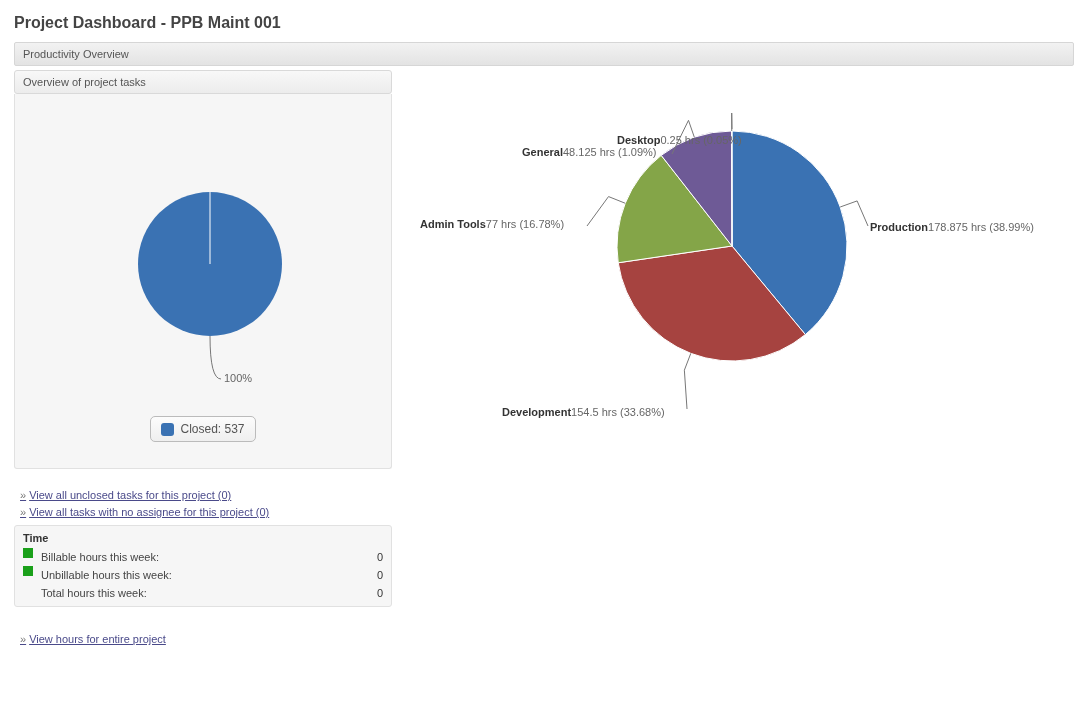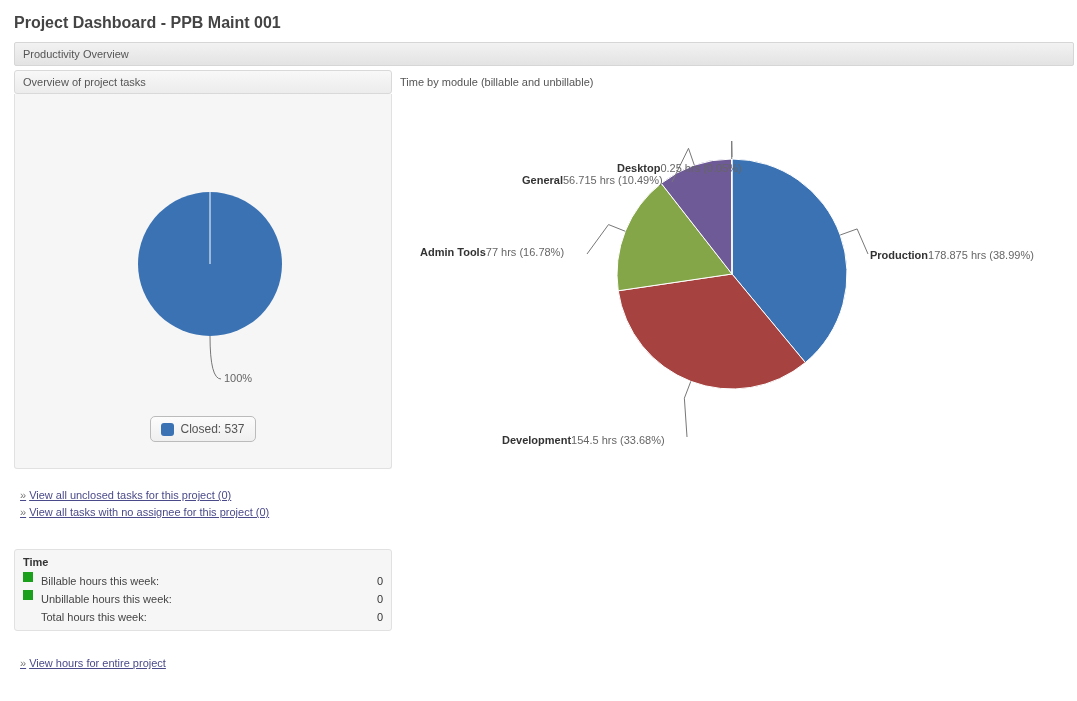--- a/index.html
+++ b/index.html
@@ -14,21 +14,21 @@
   .panel-head-right{padding:6px 8px;color:#555;margin-top:4px}
   .chart-wrap{position:relative;height:330px}
   .pie{position:absolute}
   .pie-lbl{position:absolute;color:#666;font-size:11px;white-space:nowrap}
   .pie-lbl b{color:#333;font-weight:700}
   .legend-box{display:inline-flex;align-items:center;gap:6px;background:linear-gradient(#fcfcfc,#efefef);border:1px solid #bbb;border-radius:5px;padding:5px 10px;font-size:12px;color:#555;margin:12px auto 16px}
   .legend-swatch{width:13px;height:13px;border-radius:3px;background:#3a72b3}
   .links{margin:10px 0 0 0;padding:8px 6px 4px}
   .link{color:#4a4a8a;display:block;line-height:17px}
   .link .chev{color:#777;margin-right:3px}
-  .time-block{border:1px solid #e1e1e1;background:#f6f6f6;border-radius:3px;margin-top:24px;padding:6px 8px 4px}
+  .time-block{border:1px solid #e1e1e1;background:#f6f6f6;border-radius:3px;margin-top:0;padding:6px 8px 4px}
   .time-title{font-weight:700;color:#333;margin-bottom:4px}
   .time-row{display:flex;align-items:flex-start;gap:8px;line-height:18px}
   .sq{width:10px;height:10px}
   .sq.green{background:#1aa01a}
   .time-label{flex:1;color:#444}
   .time-val{width:24px;text-align:right;color:#333}
   .time-total .time-label,.time-total .time-val{font-weight:400}
   .center{text-align:center}
   svg path.leader{stroke:#777;fill:none;stroke-width:1}
 </style>
@@ -85,21 +85,20 @@
           <span class="time-val">0</span>
         </div>
       </div>
 
       <div class="links" style="padding-top:14px">
         <a class="link" href="#"><span class="chev">»</span><span>View hours for entire project</span></a>
       </div>
     </div>
 
     <div class="col-right">
-      <div class="panel-head-right">Time by module (billable and unbillable)</div>
       <div class="chart-wrap" style="height:360px">
         <svg class="pie" width="680" height="360" viewBox="0 0 680 360">
           <g id="big-pie" transform="translate(340,180)">
               <path d="M0 0 L7.041719095097281e-15 -115 A115 115 0 0 1 73.35941903894349 88.56294732148821 Z" fill="#3a72b3" stroke="#fff" stroke-width="1"></path>
               <path d="M0 0 L73.35941903894349 88.56294732148821 A115 115 0 0 1 -113.76983428470837 16.775720754411612 Z" fill="#a64340" stroke="#fff" stroke-width="1"></path>
               <path d="M0 0 L-113.76983428470837 16.775720754411612 A115 115 0 0 1 -70.7694325706047 -90.64594537890062 Z" fill="#84a548" stroke="#fff" stroke-width="1"></path>
               <path d="M0 0 L-70.7694325706047 -90.64594537890062 A115 115 0 0 1 -0.43353875926815 -114.99918279772345 Z" fill="#6e5a96" stroke="#fff" stroke-width="1"></path>
               <path d="M0 0 L-0.43353875926815 -114.99918279772345 A115 115 0 0 1 -0.07225662627820449 -114.99997729991063 Z" fill="#3e97a8" stroke="#fff" stroke-width="1"></path>
             </g>
           <g id="leaders">
@@ -107,18 +106,18 @@
               <path class="leader" d="M298.81017249815216 287.37037817930985 L292.36306906308033 304.17617650302793 L295 343"></path>
               <path class="leader" d="M233.23606020013915 137.26288312939573 L216.52518266624787 130.57359527138811 L195 160"></path>
               <path class="leader" d="M302.37373490837734 71.32956163125623 L296.4844064592538 54.32027562571372 L280 88"></path>
               <path class="leader" d="M339.7471019952264 65.00027807599193 L339.7075179596966 47.000321600929794 L340 63"></path>
             </g>
         </svg>
 
         <div class="pie-lbl" style="left:478px;top:155px"><b>Production</b><span>178.875 hrs (38.99%)</span></div>
         <div class="pie-lbl" style="left:110px;top:340px"><b>Development</b><span>154.5 hrs (33.68%)</span></div>
         <div class="pie-lbl" style="left:28px;top:152px"><b>Admin Tools</b><span>77 hrs (16.78%)</span></div>
-        <div class="pie-lbl" style="left:130px;top:80px"><b>General</b><span>56.715 hrs (10.49%)</span></div>
+        <div class="pie-lbl" style="left:130px;top:80px"><b>General</b><span>48.125 hrs (1.09%)</span></div>
         <div class="pie-lbl" style="left:225px;top:68px"><b>Desktop</b><span>0.25 hrs (0.05%)</span></div>
       </div>
     </div>
   </div>
 </div>
 
 </body></html>

